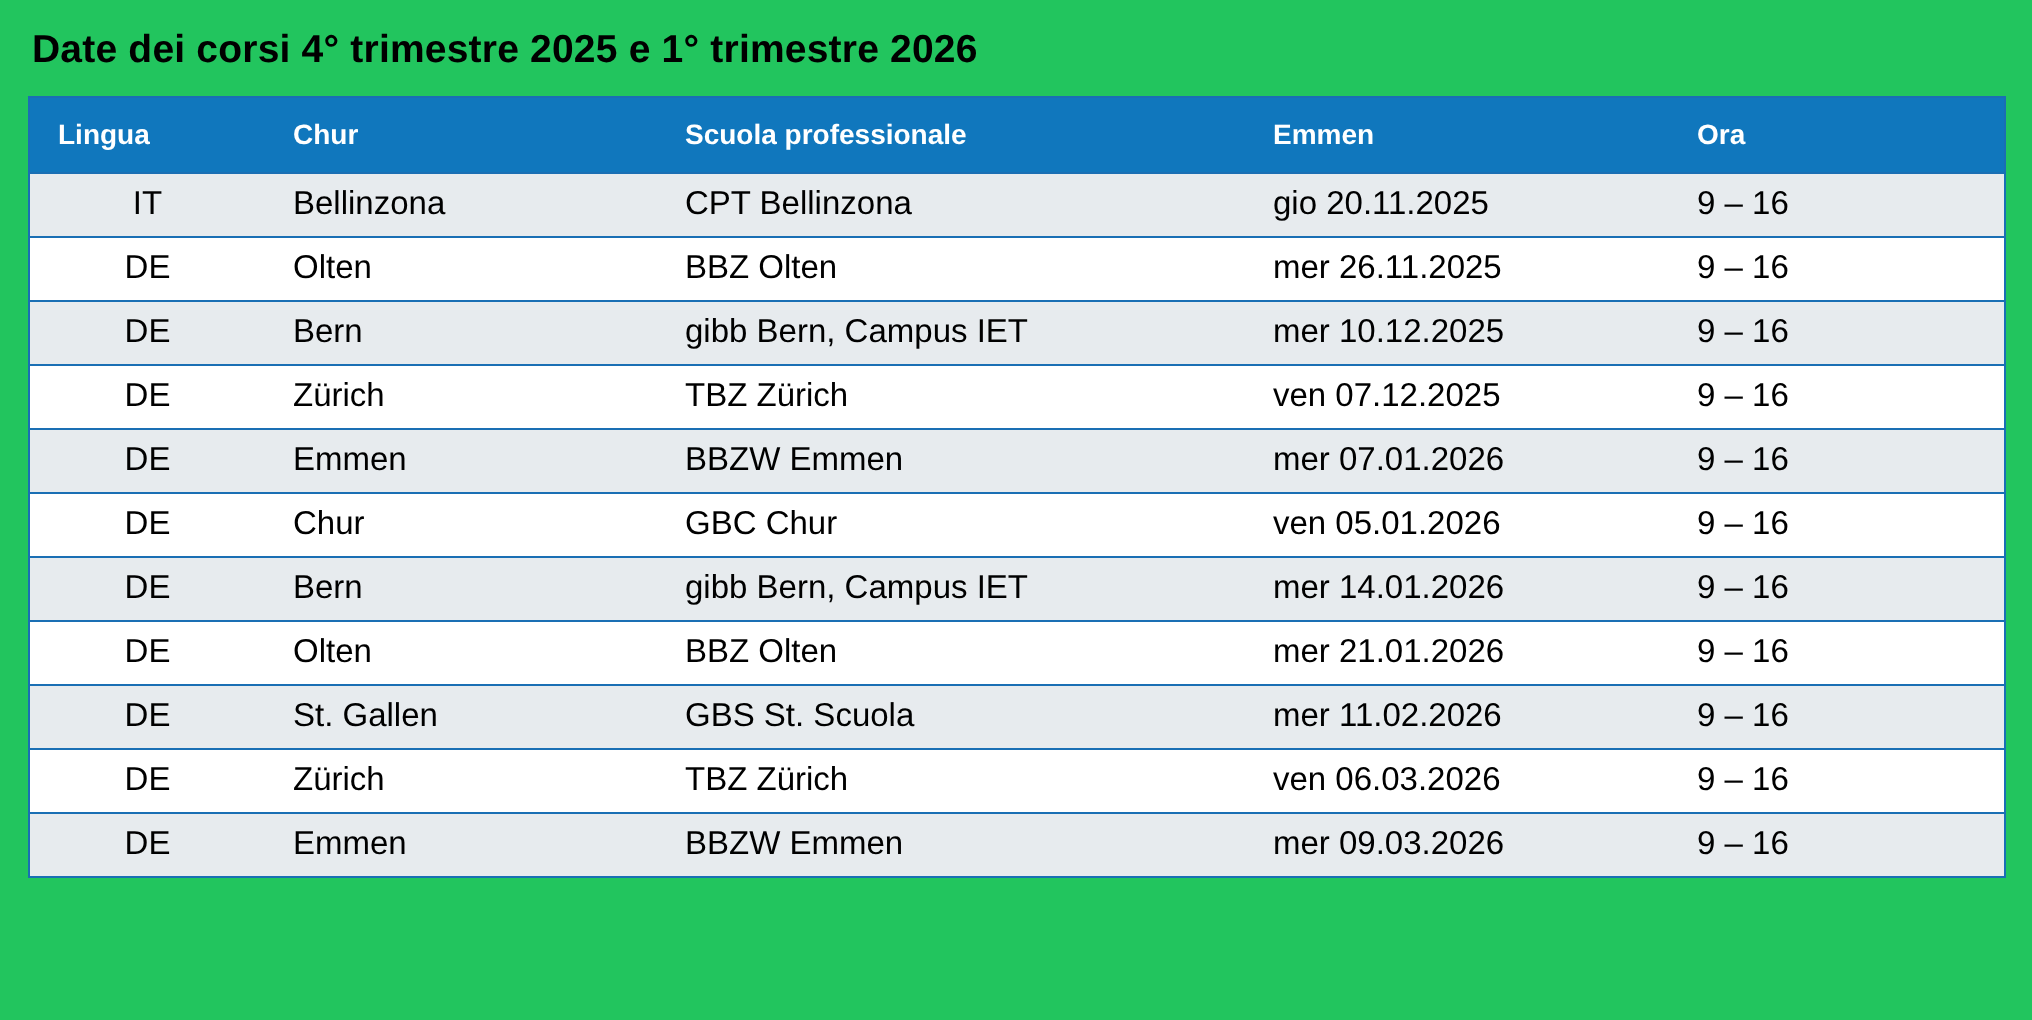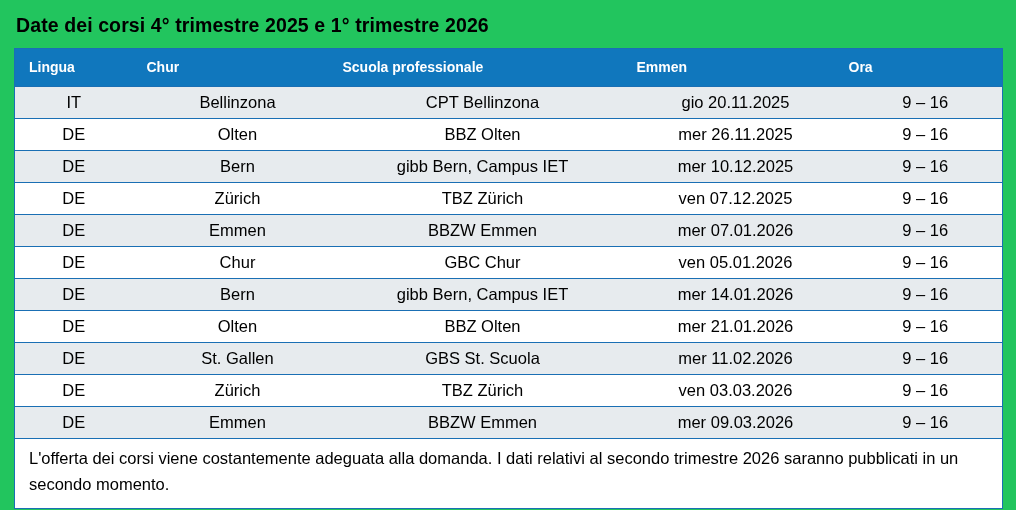--- a/index.html
+++ b/index.html
@@ -59,21 +59,20 @@
   thead th.th-ora     { padding-left: 14px; }
 
   tbody td {
     font-size: 16.5px;
     color: #000000;
     padding: 4px 0 5px 0;
     height: 22px;
     vertical-align: middle;
     border-top: 1px solid #1a6fb4;
     border-bottom: 1px solid #1a6fb4;
-    text-align: center;
   }
   tbody tr.odd td { background: #e7ebee; }
   tbody tr.even td { background: #ffffff; }
 
   td.c-lingua  { text-align: center; }
   td.c-luogo   { padding-left: 14px; }
   td.c-scuola  { padding-left: 14px; }
   td.c-data    { padding-left: 14px; }
   td.c-ora     { padding-left: 14px; }
 
@@ -172,29 +171,26 @@
         <td class="c-lingua">DE</td>
         <td class="c-luogo">St. Gallen</td>
         <td class="c-scuola">GBS St. Scuola</td>
         <td class="c-data">mer 11.02.2026</td>
         <td class="c-ora">9 – 16</td>
       </tr>
       <tr class="even">
         <td class="c-lingua">DE</td>
         <td class="c-luogo">Zürich</td>
         <td class="c-scuola">TBZ Zürich</td>
-        <td class="c-data">ven 03.03.2026</td>
+        <td class="c-data">ven 06.03.2026</td>
         <td class="c-ora">9 – 16</td>
       </tr>
       <tr class="odd">
         <td class="c-lingua">DE</td>
         <td class="c-luogo">Emmen</td>
         <td class="c-scuola">BBZW Emmen</td>
         <td class="c-data">mer 09.03.2026</td>
         <td class="c-ora">9 – 16</td>
       </tr>
-      <tr class="note-row">
-        <td colspan="5">L'offerta dei corsi viene costantemente adeguata alla domanda. I dati relativi al secondo trimestre 2026 saranno pubblicati in un secondo momento.</td>
-      </tr>
     </tbody>
   </table>
 
 </div>
 
 </body></html>

